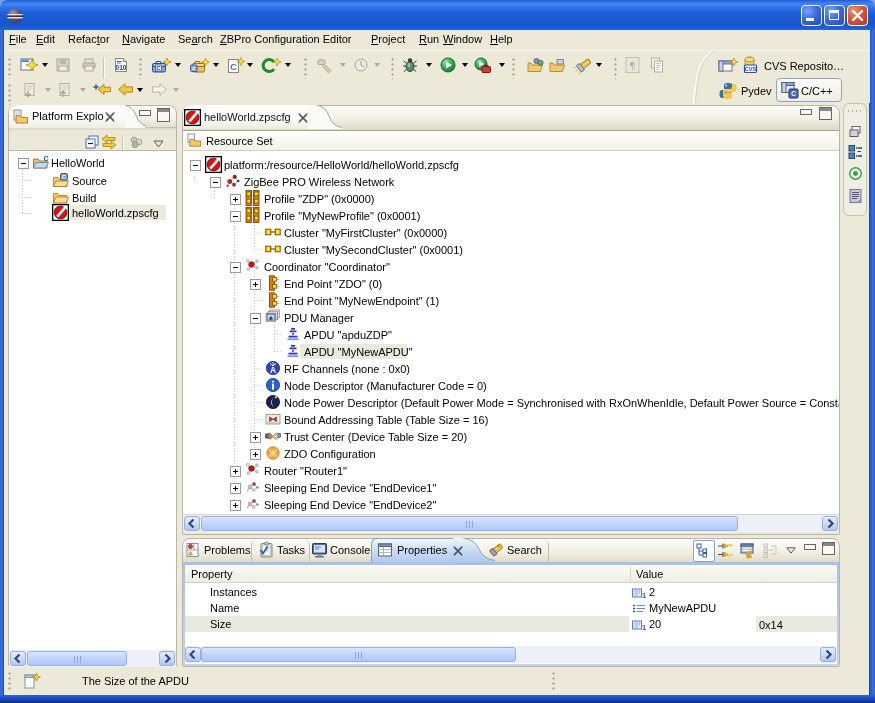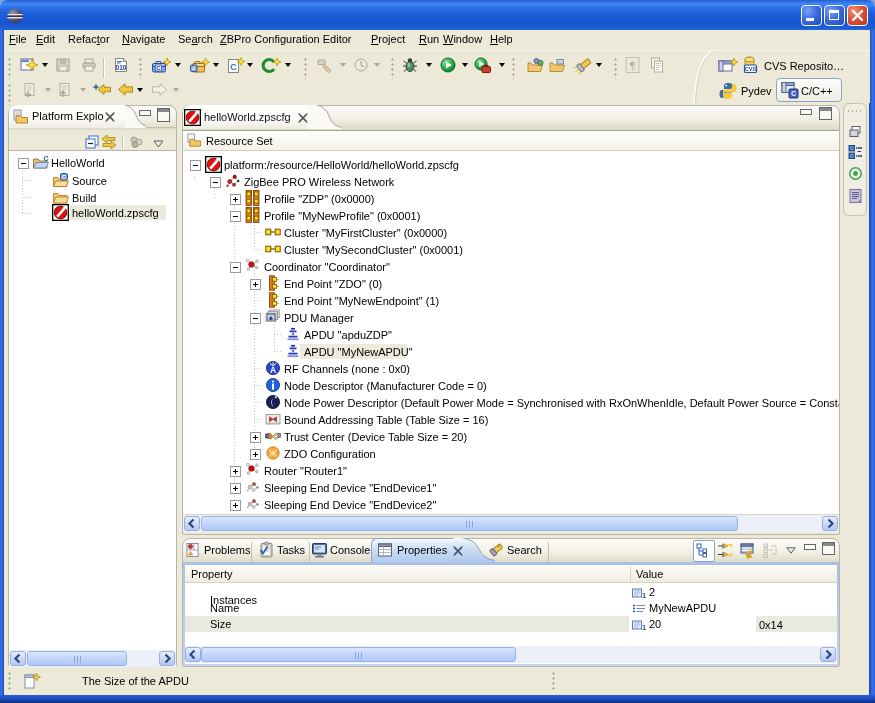--- a/index.html
+++ b/index.html
@@ -757,21 +757,21 @@
 
   <div class="abs" style="left:1px;top:24px;width:656px;height:104px;background:linear-gradient(180deg,#A9C0E8,#C4D5F0);"></div>
   <div class="abs" style="left:3px;top:27px;width:652px;height:99px;background:#fff;"></div>
   <div id="ptable" class="abs" style="left:3px;top:27px;width:652px;height:99px;">
     <div class="abs" style="left:0;top:1px;width:652px;height:17px;background:linear-gradient(180deg,#FBFAF6,#EFEDE2);border-bottom:1px solid #D5D2C2;box-sizing:border-box;"></div>
     <div class="abs" style="left:445px;top:2px;width:1px;height:15px;background:#D5D2C2;"></div>
     <div class="abs" style="left:6px;top:3px;">Property</div>
     <div class="abs" style="left:451px;top:3px;">Value</div>
     <div class="abs" style="left:0;top:51px;width:652px;height:16px;background:#EAE9DF;"></div>
     <div class="abs" style="left:444px;top:51px;width:127px;height:16px;background:#fff;"></div>
-    <div class="abs" style="left:25px;top:29px;">Instances</div>
+    <div class="abs" style="left:25px;top:21px;">Instances</div>
     <svg class="abs" style="left:447px;top:22px;" width="14" height="12">
         <use href="#i-int"></use>
       </svg>
     <div class="abs" style="left:464px;top:21px;">2</div>
     <div class="abs" style="left:25px;top:37px;">Name</div>
     <svg class="abs" style="left:447px;top:38px;" width="14" height="12">
         <use href="#i-name"></use>
       </svg>
     <div class="abs" style="left:464px;top:37px;">MyNewAPDU</div>
     <div class="abs" style="left:25px;top:53px;">Size</div>

